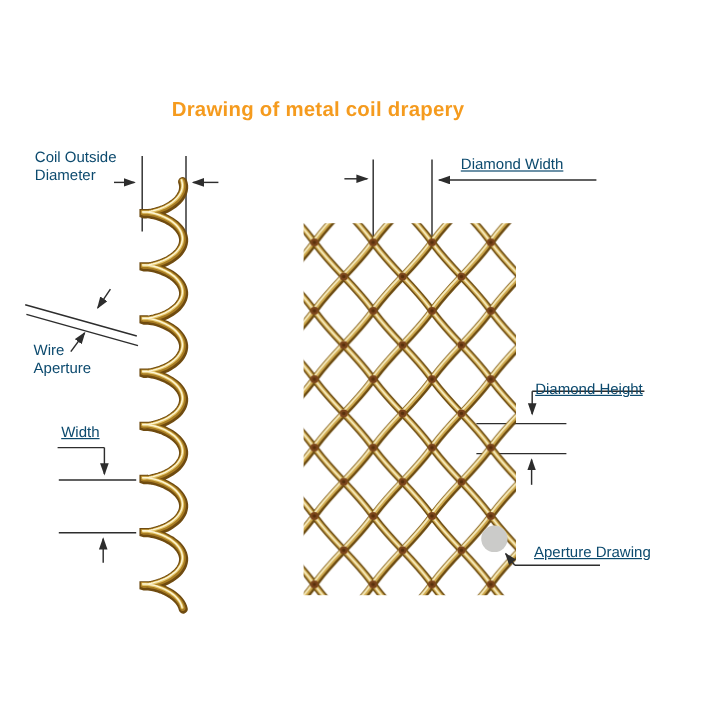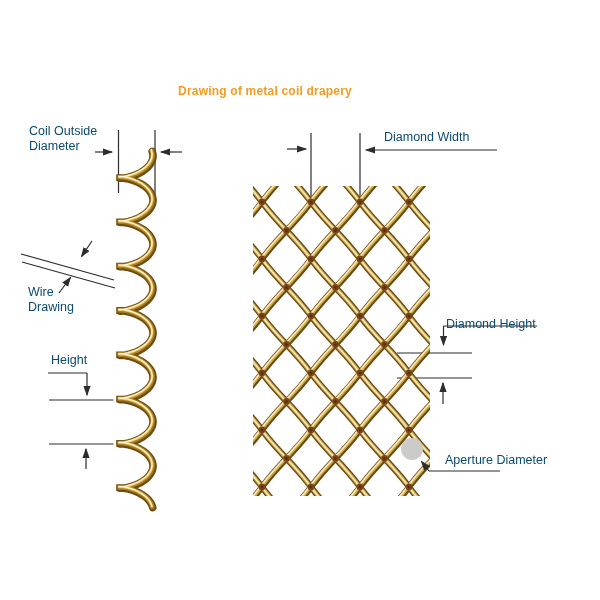--- a/index.html
+++ b/index.html
@@ -5,24 +5,24 @@
   html,body{margin:0;padding:0;background:#fff;}
   #stage{
     position:relative;width:600px;height:600px;background:#ffffff;
     font-family:"Liberation Sans", sans-serif;overflow:hidden;
   }
   #drawing{position:absolute;left:0;top:0;}
   .label{
     position:absolute;color:#0c4a6e;font-size:12.5px;line-height:15px;
     white-space:normal;
   }
-  .nowrap{white-space:nowrap;}
+  .nowrap{white-space:nowrap;text-decoration:underline;}
   #title{
     position:absolute;left:85px;top:84px;width:360px;text-align:center;
-    color:#F59B1E;font-weight:bold;font-size:12px;letter-spacing:.2px;
+    color:#F59B1E;font-weight:bold;font-size:17px;letter-spacing:.2px;
     white-space:nowrap;
   }
   #lbl-coil-od{left:29px;top:124px;width:100px;}
   #lbl-wire-dia{left:28px;top:285px;width:62px;}
   #lbl-pitch{left:51px;top:353px;}
   #lbl-diamond-width{left:384px;top:130px;}
   #lbl-diamond-height{left:446px;top:317px;}
   #lbl-aperture{left:445px;top:453px;}
 </style>
 </head>
@@ -111,22 +111,22 @@
     <g stroke="#2d2d2d" stroke-width="1.2" fill="none">
       <path d="M429,471 H500"></path>
       <path d="M429,471 L421.5,461.5" marker-end="url(#arr)"></path>
     </g>
   </svg>
 
   <div id="title" class="label">Drawing of metal coil drapery</div>
 
   <div id="lbl-coil-od" class="label">Coil Outside Diameter</div>
 
-  <div id="lbl-wire-dia" class="label">Wire Drawing</div>
+  <div id="lbl-wire-dia" class="label">Wire Aperture</div>
 
-  <div id="lbl-pitch" class="label nowrap">Height</div>
+  <div id="lbl-pitch" class="label nowrap">Width</div>
 
   <div id="lbl-diamond-width" class="label nowrap">Diamond Width</div>
 
   <div id="lbl-diamond-height" class="label nowrap">Diamond Height</div>
 
-  <div id="lbl-aperture" class="label nowrap">Aperture Diameter</div>
+  <div id="lbl-aperture" class="label nowrap">Aperture Drawing</div>
 </div>
 
 </body></html>

